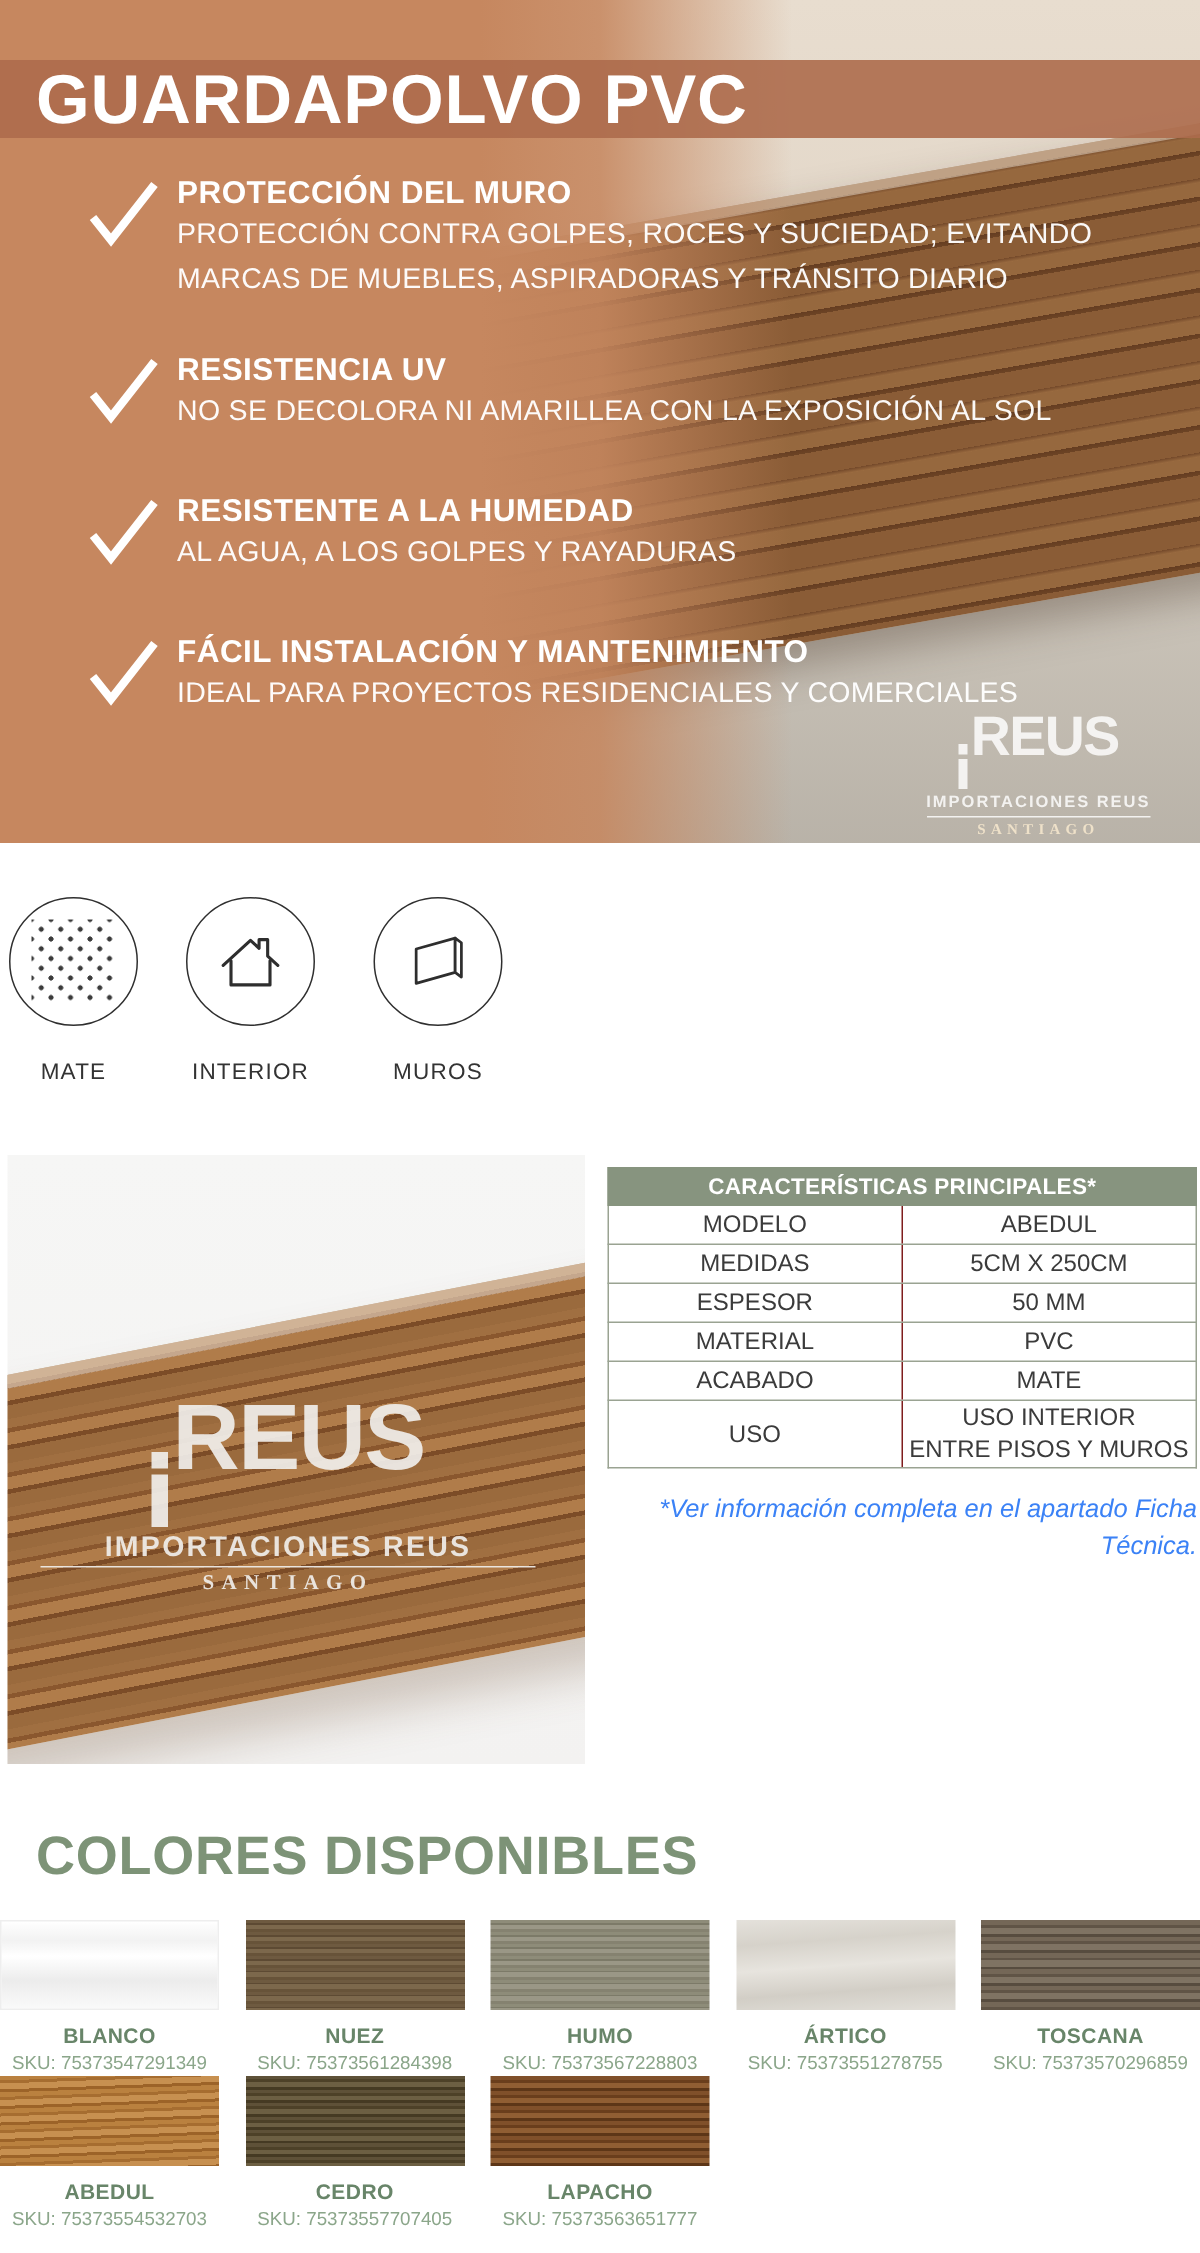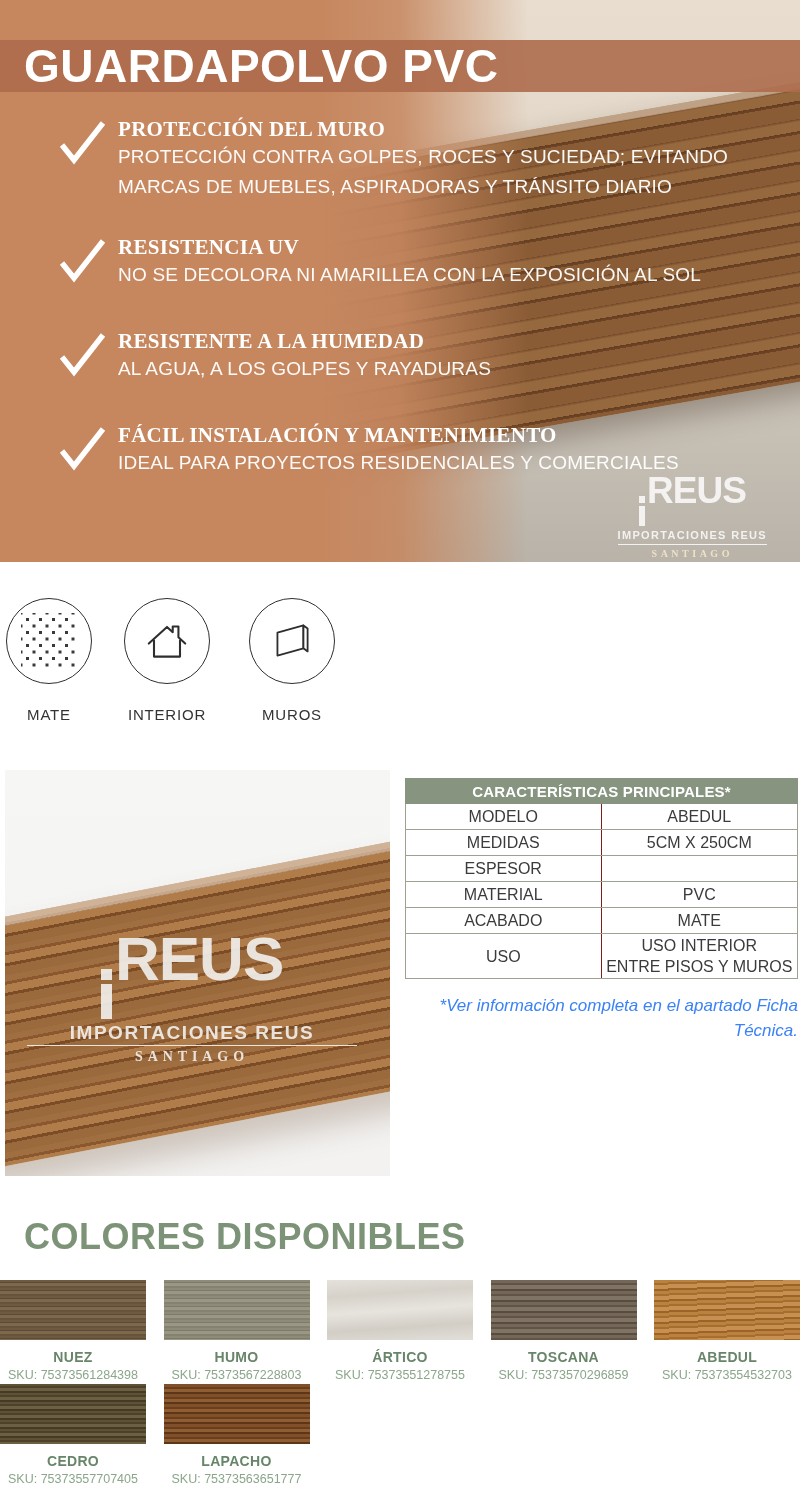--- a/index.html
+++ b/index.html
@@ -28,21 +28,21 @@
                 background:linear-gradient(90deg,#c6875f 0%,#c6875f 40%,rgba(198,135,95,.88) 50%,rgba(198,135,95,0) 66%); }
 
   .title-bar { position:absolute; left:0; top:40px; width:800px; height:52px;
                background:rgba(173,107,77,.9); display:flex; align-items:center; }
   .title-bar h1 { color:#ffffff; font-size:46px; font-weight:bold; letter-spacing:.5px; padding-left:24px; line-height:1; }
 
   .feature { position:absolute; left:0; width:760px; }
   .f1 { top:116px; } .f2 { top:234px; } .f3 { top:328px; } .f4 { top:422px; }
   .check { position:absolute; left:58px; top:2px; width:48px; height:48px; }
   .f-text { margin-left:118px; max-width:612px; color:#ffffff; }
-  .f-head { font-size:21px; font-weight:bold; letter-spacing:.3px; line-height:26px;font-family:Liberation Serif, serif; }
+  .f-head { font-size:21px; font-weight:bold; letter-spacing:.3px; line-height:26px; }
   .f-body { font-size:19px; font-weight:normal; color:rgba(255,255,255,.96); line-height:30px; letter-spacing:.2px; }
 
   
   .reus-logo { text-align:center; line-height:1; }
   .reus-brand { font-weight:bold; letter-spacing:-1px; white-space:nowrap; }
   .logo-i { display:inline-flex; flex-direction:column; align-items:center; margin-right:.05em; vertical-align:baseline; }
   .logo-i .dot  { width:.18em; height:.18em; background:currentColor; margin-bottom:.07em; }
   .logo-i .stem { width:.18em; height:.56em; background:currentColor; }
   .reus-sub  { border-bottom:1px solid currentColor; padding-bottom:3px; margin-top:4px;
                font-weight:bold; white-space:nowrap; }
@@ -226,20 +226,21 @@
     <div class="spec-row">
       <div class="spec-cell spec-label">MODELO</div>
       <div class="spec-cell spec-value">ABEDUL</div>
     </div>
     <div class="spec-row">
       <div class="spec-cell spec-label">MEDIDAS</div>
       <div class="spec-cell spec-value">5CM X 250CM</div>
     </div>
     <div class="spec-row">
       <div class="spec-cell spec-label">ESPESOR</div>
+      <div class="spec-cell spec-value">50 MM</div>
     </div>
     <div class="spec-row">
       <div class="spec-cell spec-label">MATERIAL</div>
       <div class="spec-cell spec-value">PVC</div>
     </div>
     <div class="spec-row">
       <div class="spec-cell spec-label">ACABADO</div>
       <div class="spec-cell spec-value">MATE</div>
     </div>
     <div class="spec-row tall">
@@ -249,20 +250,25 @@
         <div>ENTRE PISOS Y MUROS</div>
       </div>
     </div>
     <div class="spec-note">*Ver información completa en el apartado Ficha Técnica.</div>
   </div>
 
   <div class="colors-title">COLORES DISPONIBLES</div>
 
   <div class="swatches">
     <div class="swatch">
+      <div class="sw-img sw-blanco"></div>
+      <div class="sw-name">BLANCO</div>
+      <div class="sw-sku">SKU: 75373547291349</div>
+    </div>
+    <div class="swatch">
       <div class="sw-img sw-nuez"></div>
       <div class="sw-name">NUEZ</div>
       <div class="sw-sku">SKU: 75373561284398</div>
     </div>
     <div class="swatch">
       <div class="sw-img sw-humo"></div>
       <div class="sw-name">HUMO</div>
       <div class="sw-sku">SKU: 75373567228803</div>
     </div>
     <div class="swatch">

